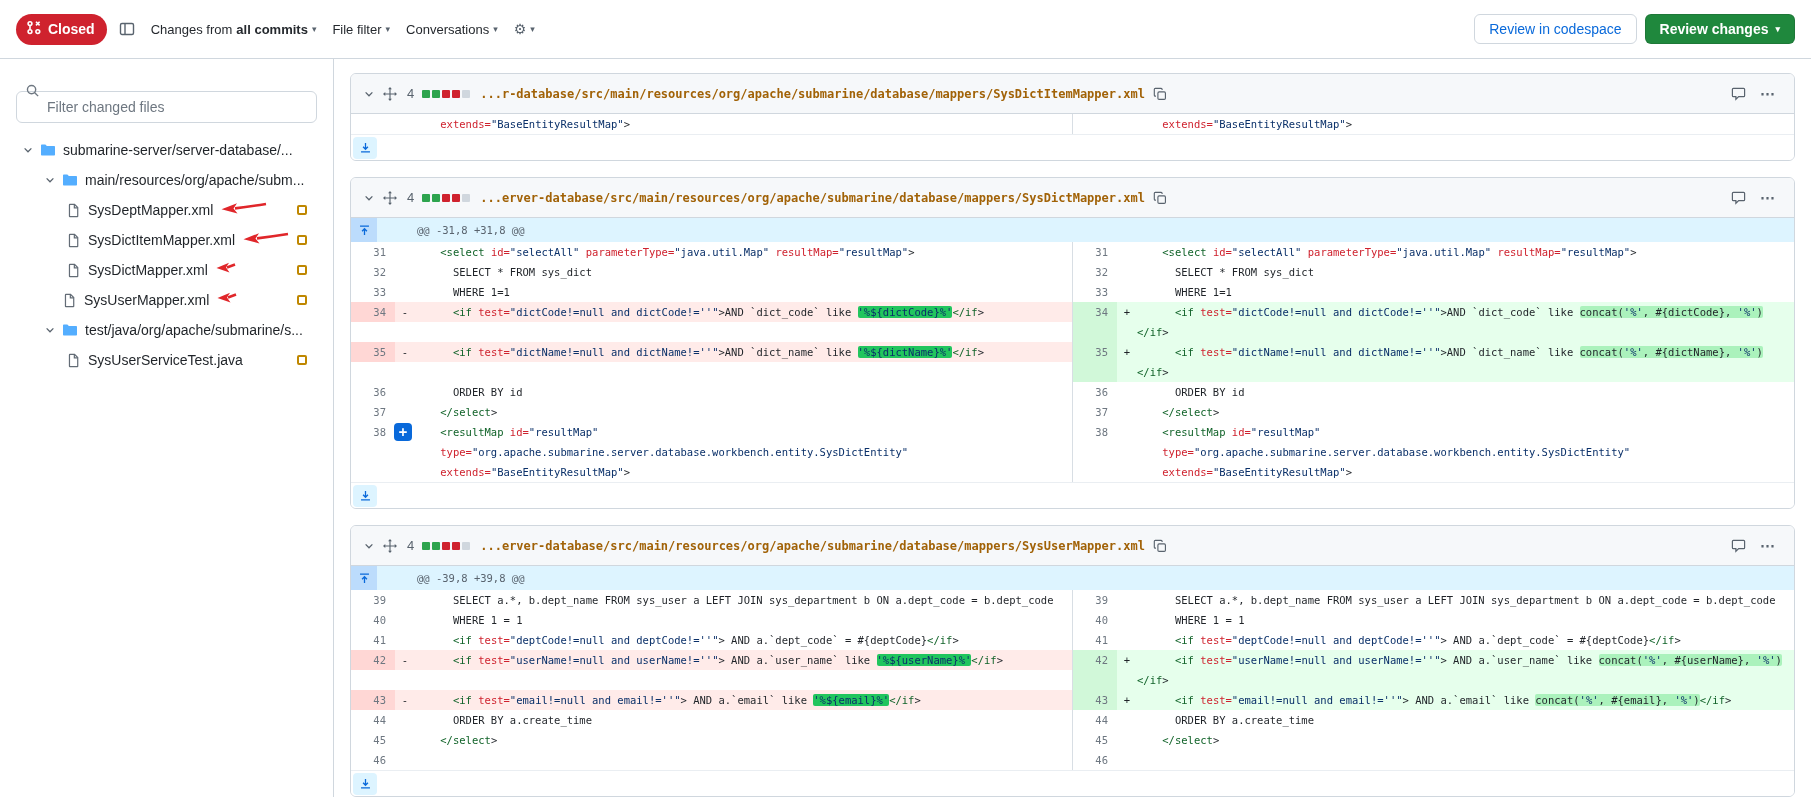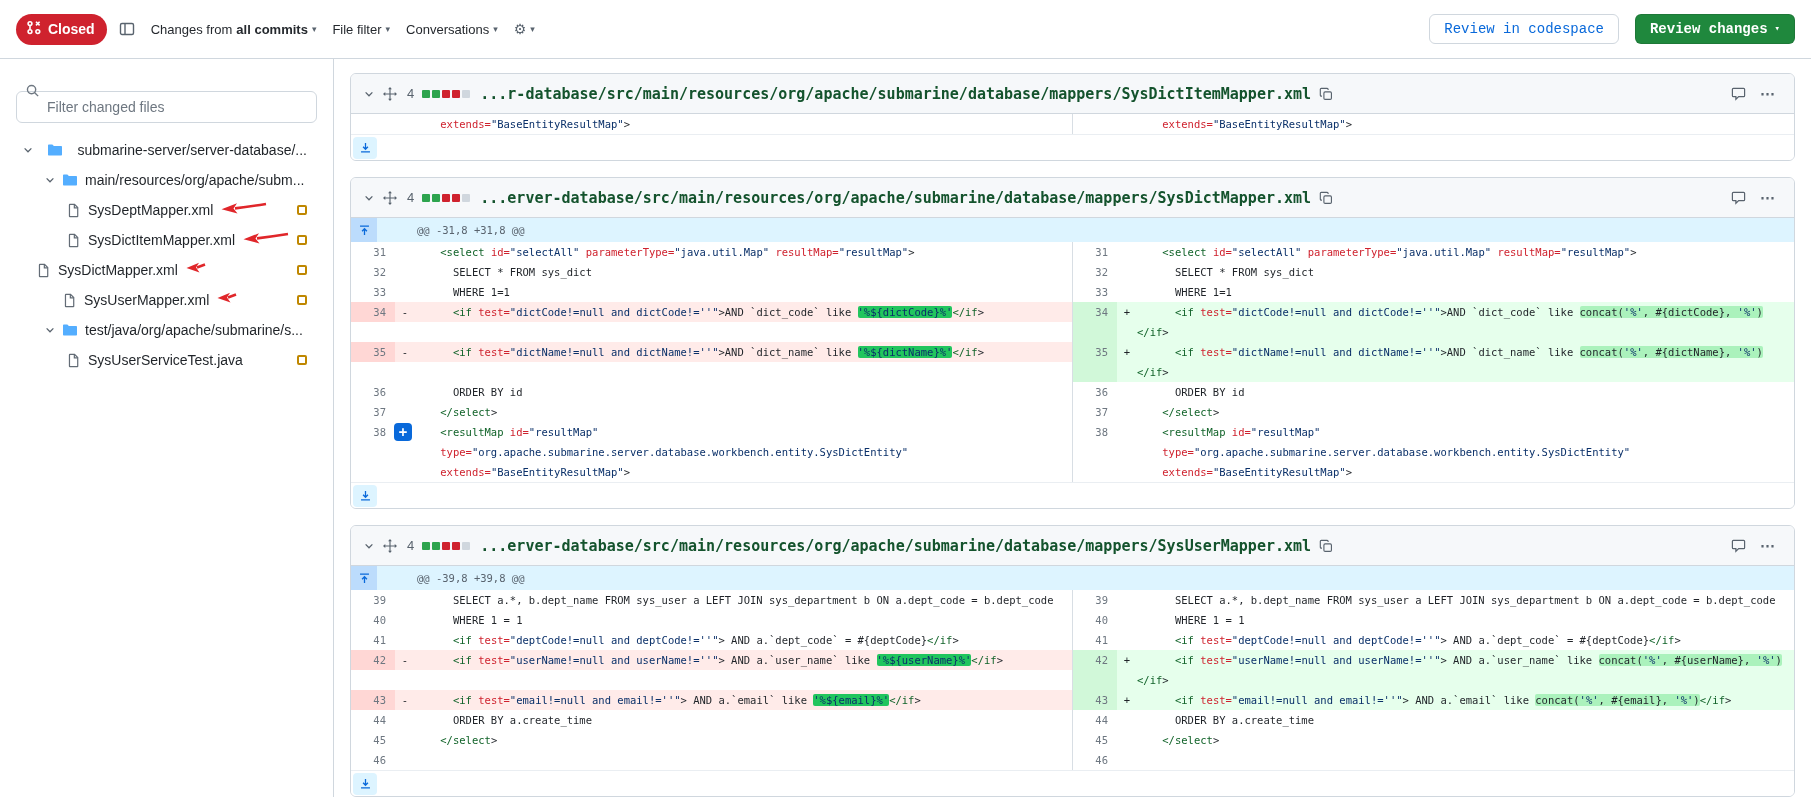--- a/index.html
+++ b/index.html
@@ -16,21 +16,21 @@
   .title-row { font-size:16px; }
   .title { font-weight:600; }
   .pr-num { color:#59636e; margin-left:6px; }
   .toolbar { display:flex; align-items:center; gap:16px; font-size:13px; color:#25292e; }
   .tb-item { background:none; border:none; padding:0; font-size:13px; color:#25292e;
     display:inline-flex; align-items:center; gap:4px; }
   .tb-item b { font-weight:600; }
   .caret { color:#59636e; font-size:9px; line-height:1; }
   .btn-green .caret { color:#fff; }
   .icon-btn { background:none; border:none; padding:0; color:#59636e; display:inline-flex; align-items:center; }
-  .top-actions { display:flex; gap:16px; align-items:flex-start; flex:none;font-family:Liberation Mono, monospace; }
+  .top-actions { display:flex; gap:8px; align-items:flex-start; flex:none; }
   .btn-codespace { background:#fff; border:1px solid #d0d7de; color:#0969da; font-size:14px;
     padding:6px 14px; border-radius:6px; font-weight:500; }
   .btn-green { background:#1f883d; border:1px solid rgba(27,31,36,0.15); color:#fff; font-size:14px;
     font-weight:600; padding:6px 14px; border-radius:6px; display:inline-flex; align-items:center; gap:7px; }
 
   
   .content { display:flex; height:738px; }
   .sidebar { width:334px; flex:none; border-right:1px solid #d0d7de; padding-top:16px; overflow:hidden; }
   .diff-panel { flex:1; min-width:0; padding:14px 16px 0 16px; overflow:hidden; }
 
@@ -52,21 +52,21 @@
 
   
   .file-card { border:1px solid #d0d7de; border-radius:6px; margin-bottom:16px; overflow:hidden; background:#fff; }
   .file-header { background:#f6f8fa; border-bottom:1px solid #d0d7de; height:40px; display:flex;
     align-items:center; padding:0 12px; gap:8px; }
   .file-header .hicon { color:#59636e; display:inline-flex; background:none; border:none; padding:0; align-items:center; }
   .fcount { color:#59636e; font-size:13px; margin-left:2px; }
   .diffstat { display:inline-flex; gap:2px; margin-right:2px; }
   .sq { width:8px; height:8px; border-radius:1px; }
   .sq.add { background:#2da44e; } .sq.del { background:#cf222e; } .sq.neutral { background:#d0d7de; }
-  .file-path { font-family:"DejaVu Sans Mono", monospace; font-size:15px; font-weight:600; color:#14532d; }
+  .file-path { font-family:"DejaVu Sans Mono", monospace; font-size:12px; font-weight:600; color:#a16207; }
   .flex-sp { flex:1; }
   .kebab { color:#59636e; font-size:15px; font-weight:700; background:none; border:none; letter-spacing:1px; }
 
   .diff-body { font-family:"DejaVu Sans Mono", monospace; font-size:10.5px; }
   .drow { display:flex; min-height:20px; line-height:20px; }
   .half { flex:1; min-width:0; display:flex; }
   .half.right { border-left:1px solid #d8dee4; }
   .num { width:44px; flex:none; text-align:right; padding-right:9px; color:#6e7781; position:relative; cursor:pointer; }
   .mark { width:20px; flex:none; text-align:center; color:#1f2328; }
   .code { flex:1; min-width:0; white-space:pre; overflow:hidden; color:#1f2328; }
@@ -147,21 +147,21 @@
     <div class="filter">
       <span class="s-ico">
         <svg viewBox="0 0 16 16" width="15" height="15">
             <circle cx="7" cy="7" r="4.4" fill="none" stroke="currentColor" stroke-width="1.5"></circle>
             <path d="M10.4 10.4L14 14" stroke="currentColor" stroke-width="1.5"></path>
           </svg>
       </span>
       <input type="text" placeholder="Filter changed files" style="">
     </div>
     <nav>
-        <div class="tree-row" style="padding-left: 22px; justify-content: space-between;">
+        <div class="tree-row" style="padding-left: 22px;">
           <span class="svg-ico chev" style="display: inline-flex;">
             <svg viewBox="0 0 16 16" width="12" height="12">
               <path d="M3.5 5.8L8 10.3l4.5-4.5" fill="none" stroke="currentColor" stroke-width="1.7"></path>
             </svg>
           </span>
           <span class="svg-ico f-ico folder" style="display: inline-flex;">
             <svg viewBox="0 0 16 16" width="16" height="16">
               <path d="M1.75 2.5h3.6l1.5 1.5h7.4c.41 0 .75.34.75.75v7.9c0 .41-.34.75-.75.75H1.75A.75.75 0 0 1 1 12.65v-9.4c0-.41.34-.75.75-.75z" fill="currentColor"></path>
             </svg>
           </span>
@@ -205,21 +205,21 @@
           </span>
           <span class="tree-label">SysDictItemMapper.xml</span>
           <span class="anno">
             <svg width="48" height="16" viewBox="0 0 48 16">
               <path d="M46 4 Q30 6.5 15 8.4" stroke="#e0262a" stroke-width="2.6" fill="none"></path>
               <path d="M17 3.2 L1.5 9.2 L17.5 13.4 L13.5 8.4 Z" fill="#e0262a"></path>
             </svg>
           </span>
           <span class="status-sq"></span>
         </div>
-        <div class="tree-row" style="padding-left: 36px; text-align: right;">
+        <div class="tree-row" style="padding-left: 66px; text-align: right;">
           <span class="svg-ico f-ico file" style="display: inline-flex;">
             <svg viewBox="0 0 16 16" width="15" height="15">
               <path d="M4.2 1.5h4.9l3.4 3.4V14a.5.5 0 0 1-.5.5H4.2a.5.5 0 0 1-.5-.5V2a.5.5 0 0 1 .5-.5z" fill="none" stroke="currentColor" stroke-width="1.3"></path>
               <path d="M8.9 1.8V5.1h3.3" fill="none" stroke="currentColor" stroke-width="1.3"></path>
             </svg>
           </span>
           <span class="tree-label">SysDictMapper.xml</span>
           <span class="anno">
             <svg width="22" height="14" viewBox="0 0 22 14">
               <path d="M20 3.5 L12 6.5" stroke="#e0262a" stroke-width="2.6" fill="none"></path>

